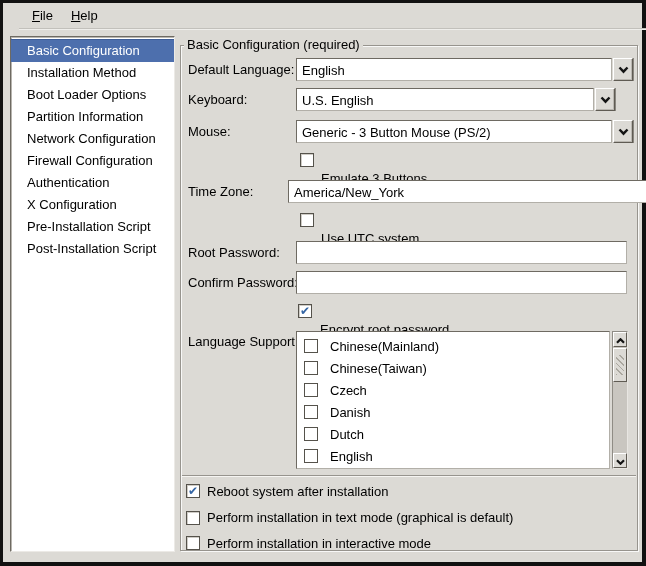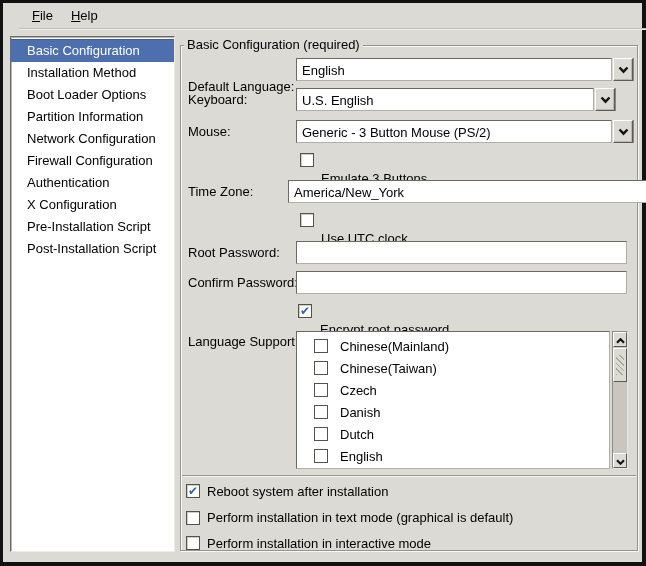--- a/index.html
+++ b/index.html
@@ -45,21 +45,21 @@
     padding:1px 5px 0;font:inherit;outline:none;}
   .cb{position:absolute;width:14px;height:14px;box-sizing:border-box;background:#fff;
     border:1px solid #55524b;display:flex;align-items:center;justify-content:center;
     color:var(--chk);font-weight:bold;font-size:12px;line-height:1;cursor:default;
     box-shadow:inset 1px 1px 0 #cfccc6;}
   .cblabel{position:absolute;line-height:16px;white-space:nowrap;margin-top:19px;}
   
   .langlist{position:absolute;left:296px;top:331px;width:314px;height:138px;box-sizing:border-box;
     background:#fff;border:1px solid;border-color:var(--dk) #b2afa8 #b2afa8 var(--dk);
     padding-top:3px;overflow:hidden;}
-  .langrow{height:22px;display:flex;align-items:center;padding-left:17px;}
+  .langrow{height:22px;display:flex;align-items:center;padding-left:7px;}
   .cbi{width:14px;height:14px;box-sizing:border-box;background:#fff;border:1px solid #55524b;
     margin-right:12px;display:flex;align-items:center;justify-content:center;
     color:var(--chk);font-weight:bold;font-size:12px;line-height:1;flex:none;}
   
   .vscroll{position:absolute;left:612px;top:331px;width:16px;height:138px;box-sizing:border-box;
     background:#c9c6c0;border:1px solid;border-color:#8f8c85 #e8e6e2 #e8e6e2 #8f8c85;}
   .stepper{position:absolute;left:0;width:14px;height:15px;box-sizing:border-box;background:var(--bg);
     border:1px solid;border-color:var(--lt) var(--dkr) var(--dkr) var(--lt);
     display:flex;align-items:center;justify-content:center;cursor:default;}
   .stepper.up{top:0;} .stepper.down{bottom:0;}
@@ -92,21 +92,21 @@
       <div class="sidebar-item">Firewall Configuration</div>
       <div class="sidebar-item">Authentication</div>
       <div class="sidebar-item">X Configuration</div>
       <div class="sidebar-item">Pre-Installation Script</div>
       <div class="sidebar-item">Post-Installation Script</div>
     </div>
 
   <div class="frame"></div>
   <span class="legend">Basic Configuration (required)</span>
 
-  <span class="flabel" style="left:188px;top:75px">Default Language:</span>
+  <span class="flabel" style="left:188px;top:58px">Default Language:</span>
   <div class="combo" style="left:296px;top:58px;width:337px">
     <input type="text" value="English" style="">
     <span class="drop">
       <span><svg width="11" height="8" viewBox="0 0 11 8">
             <path d="M1.5 1.5 L5.5 5.7 L9.5 1.5" fill="none" stroke="#141414" stroke-width="2.4"></path>
           </svg></span>
     </span>
   </div>
 
   <span class="flabel" style="left:188px;top:88px">Keyboard:</span>
@@ -136,21 +136,21 @@
   <div class="combo" style="left:288px;top:180px;width:393px">
     <input type="text" value="America/New_York" style="">
     <span class="drop">
       <span><svg width="11" height="8" viewBox="0 0 11 8">
             <path d="M1.5 1.5 L5.5 5.7 L9.5 1.5" fill="none" stroke="#141414" stroke-width="2.4"></path>
           </svg></span>
     </span>
   </div>
 
   <span class="cb" style="left:300px;top:213px"></span>
-  <span class="cblabel" style="left:321px;top:212px">Use UTC clock</span>
+  <span class="cblabel" style="left:321px;top:212px">Use UTC system</span>
 
   <span class="flabel" style="left:188px;top:241px">Root Password:</span>
   <input class="entry" style="left: 296px; top: 241px; width: 331px;" type="text" value="">
 
   <span class="flabel" style="left:188px;top:271px">Confirm Password:</span>
   <input class="entry" style="left: 296px; top: 271px; width: 331px;" type="text" value="">
 
   <span class="cb on" style="left:298px;top:304px">✔</span>
   <span class="cblabel" style="left:320px;top:303px">Encrypt root password</span>
 

